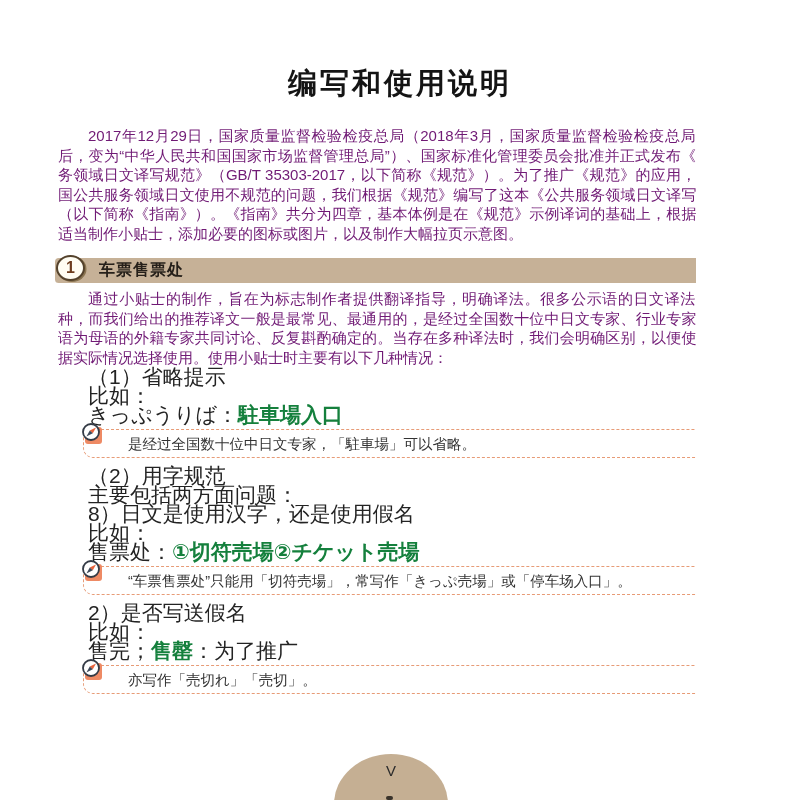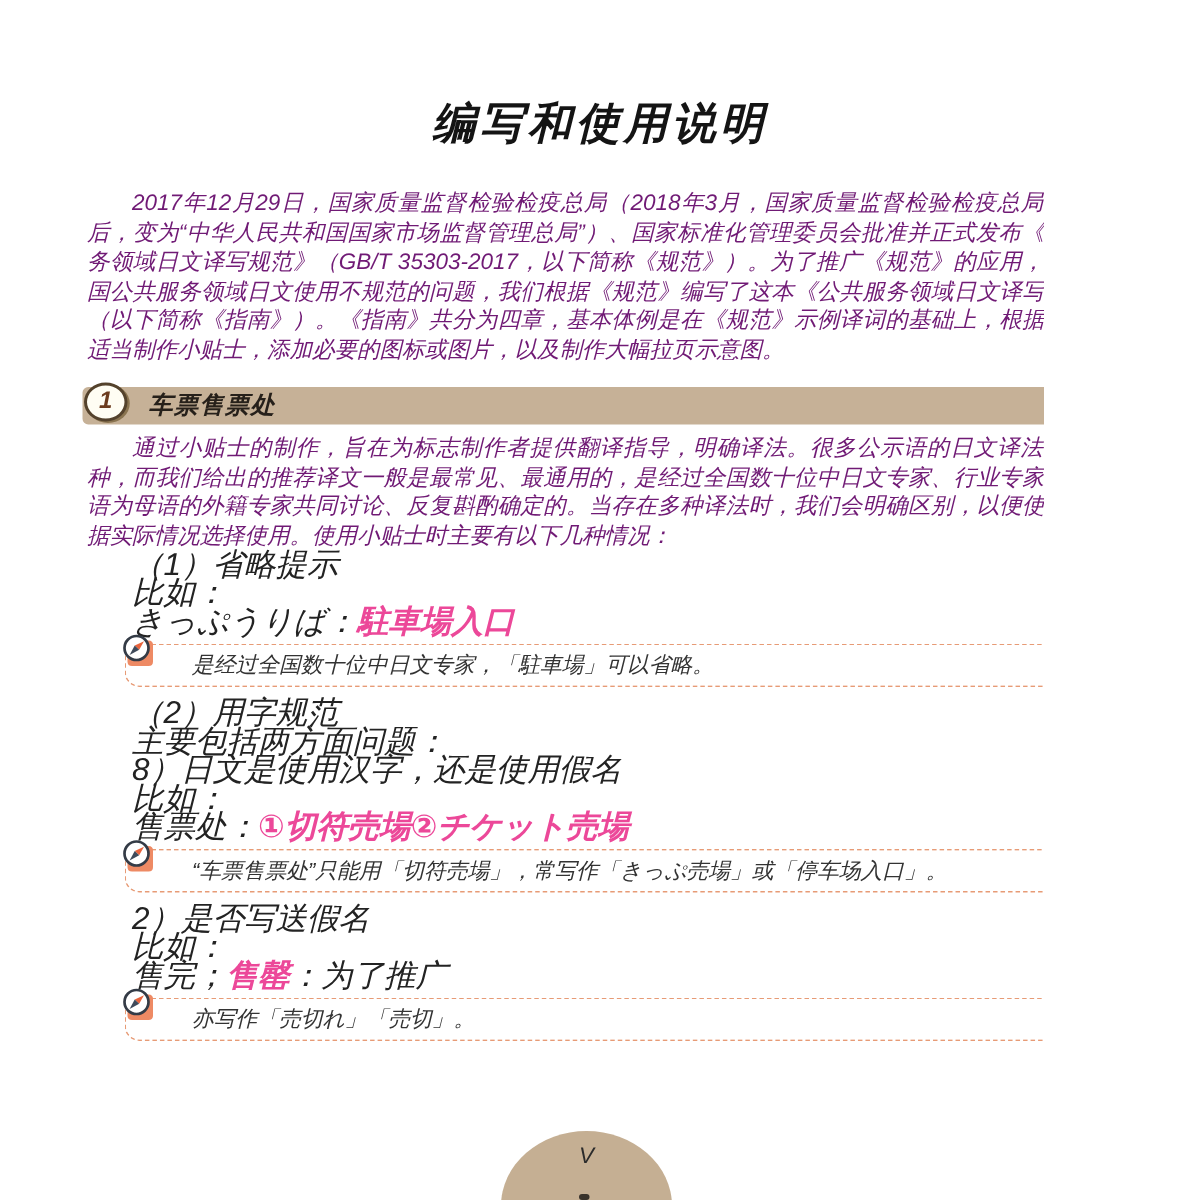--- a/index.html
+++ b/index.html
@@ -4,21 +4,20 @@
 <style>
   html, body { margin: 0; padding: 0; background: #ffffff; }
   .page {
     position: relative;
     width: 696px;
     height: 800px;
     background: #ffffff;
     overflow: hidden;
     font-family: "Liberation Sans", "DejaVu Sans", sans-serif;
     color: #222222;
-    font-style: italic;
   }
   .content {
     position: absolute;
     left: 58px;
     top: 0;
     width: 684px;
   }
   .doc-title {
     margin: 66px 0 0 0;
     text-align: center;
@@ -76,21 +75,21 @@
     color: #26201a;
     letter-spacing: 1px;
   }
   .section-intro { margin-top: 6px; }
   .line {
     padding-left: 30px;
     font-size: 21px;
     line-height: 19px;
     color: #232323;
   }
-  .line b { color: #ec4899; }
+  .line b { color: #15803d; }
   .tip {
     position: relative;
     box-sizing: border-box;
     margin: 5px 0 8px 25px;
     width: 659px;
     min-height: 29px;
     border: 1px dashed #e79b76;
     border-radius: 8px 10px 16px 10px;
     padding: 5px 10px 4px 44px;
     font-size: 14.5px;

